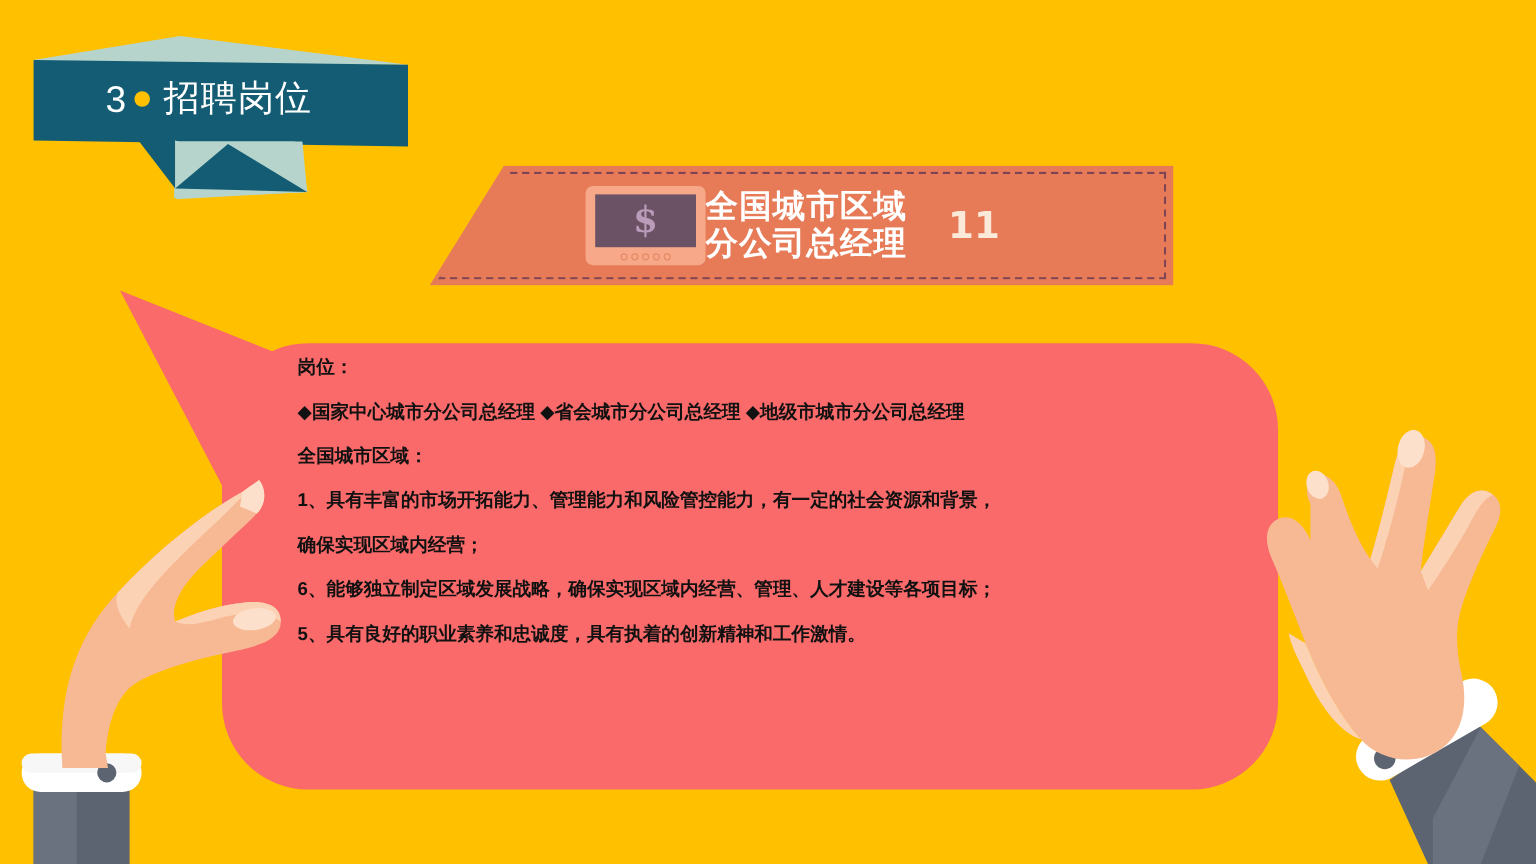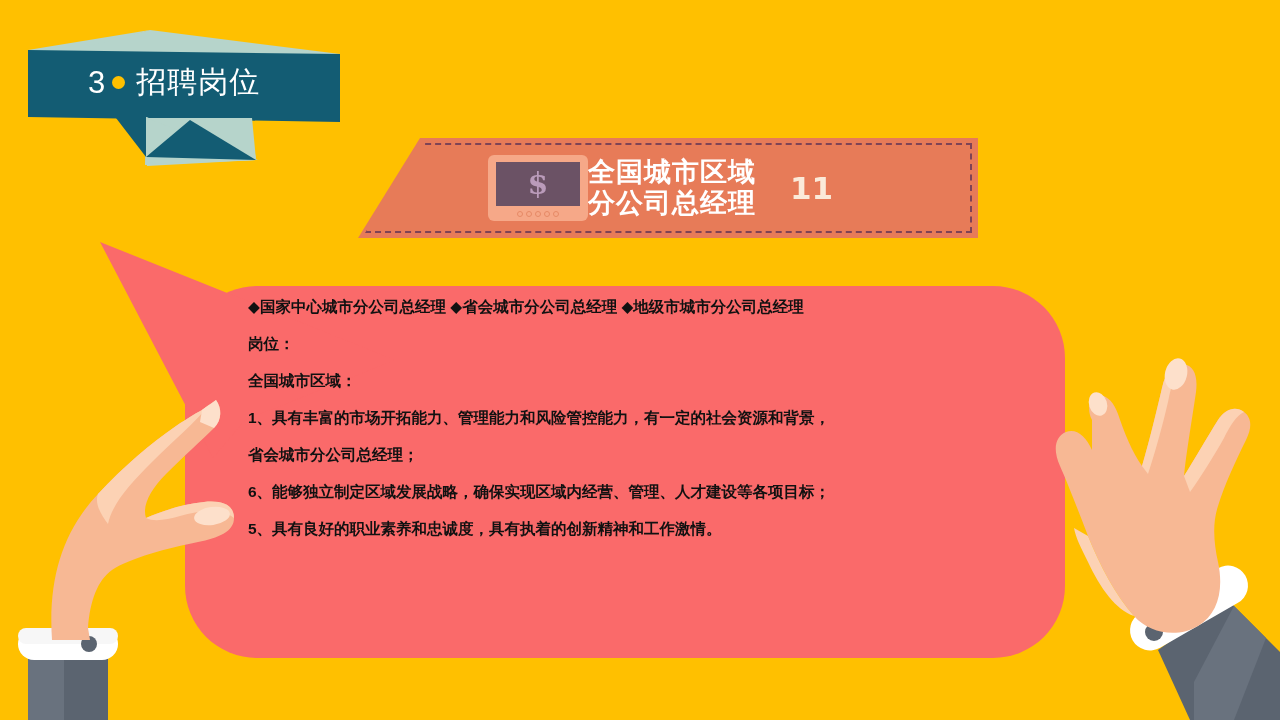--- a/index.html
+++ b/index.html
@@ -210,25 +210,25 @@
   </div>
 
   <div id="bubble-wrap" class="layer">
     <div id="bubble-body"></div>
     <svg id="bubble-tail" viewBox="0 0 320 250">
       <polygon points="5,32 300,150 150,210 118,248" fill="#FA6A6A"></polygon>
     </svg>
   </div>
 
   <div id="bubble-text">
+    <div class="ln head">岗位：</div>
     <div class="ln">◆国家中心城市分公司总经理  ◆省会城市分公司总经理  ◆地级市城市分公司总经理</div>
-    <div class="ln head">岗位：</div>
     <div class="ln head">全国城市区域：</div>
     <div class="ln">1、具有丰富的市场开拓能力、管理能力和风险管控能力，有一定的社会资源和背景，</div>
-    <div class="ln">省会城市分公司总经理；</div>
+    <div class="ln">确保实现区域内经营；</div>
     <div class="ln">6、能够独立制定区域发展战略，确保实现区域内经营、管理、人才建设等各项目标；</div>
     <div class="ln">5、具有良好的职业素养和忠诚度，具有执着的创新精神和工作激情。</div>
   </div>
 
   <svg id="hand-left" class="layer" viewBox="0 0 280 440">
 
     <rect x="38" y="368" width="80" height="72" fill="#5B6470"></rect>
     <rect x="38" y="368" width="36" height="72" fill="#69727E"></rect>
 
     <rect x="28" y="348" width="100" height="32" rx="16" fill="#FFFFFF"></rect>

